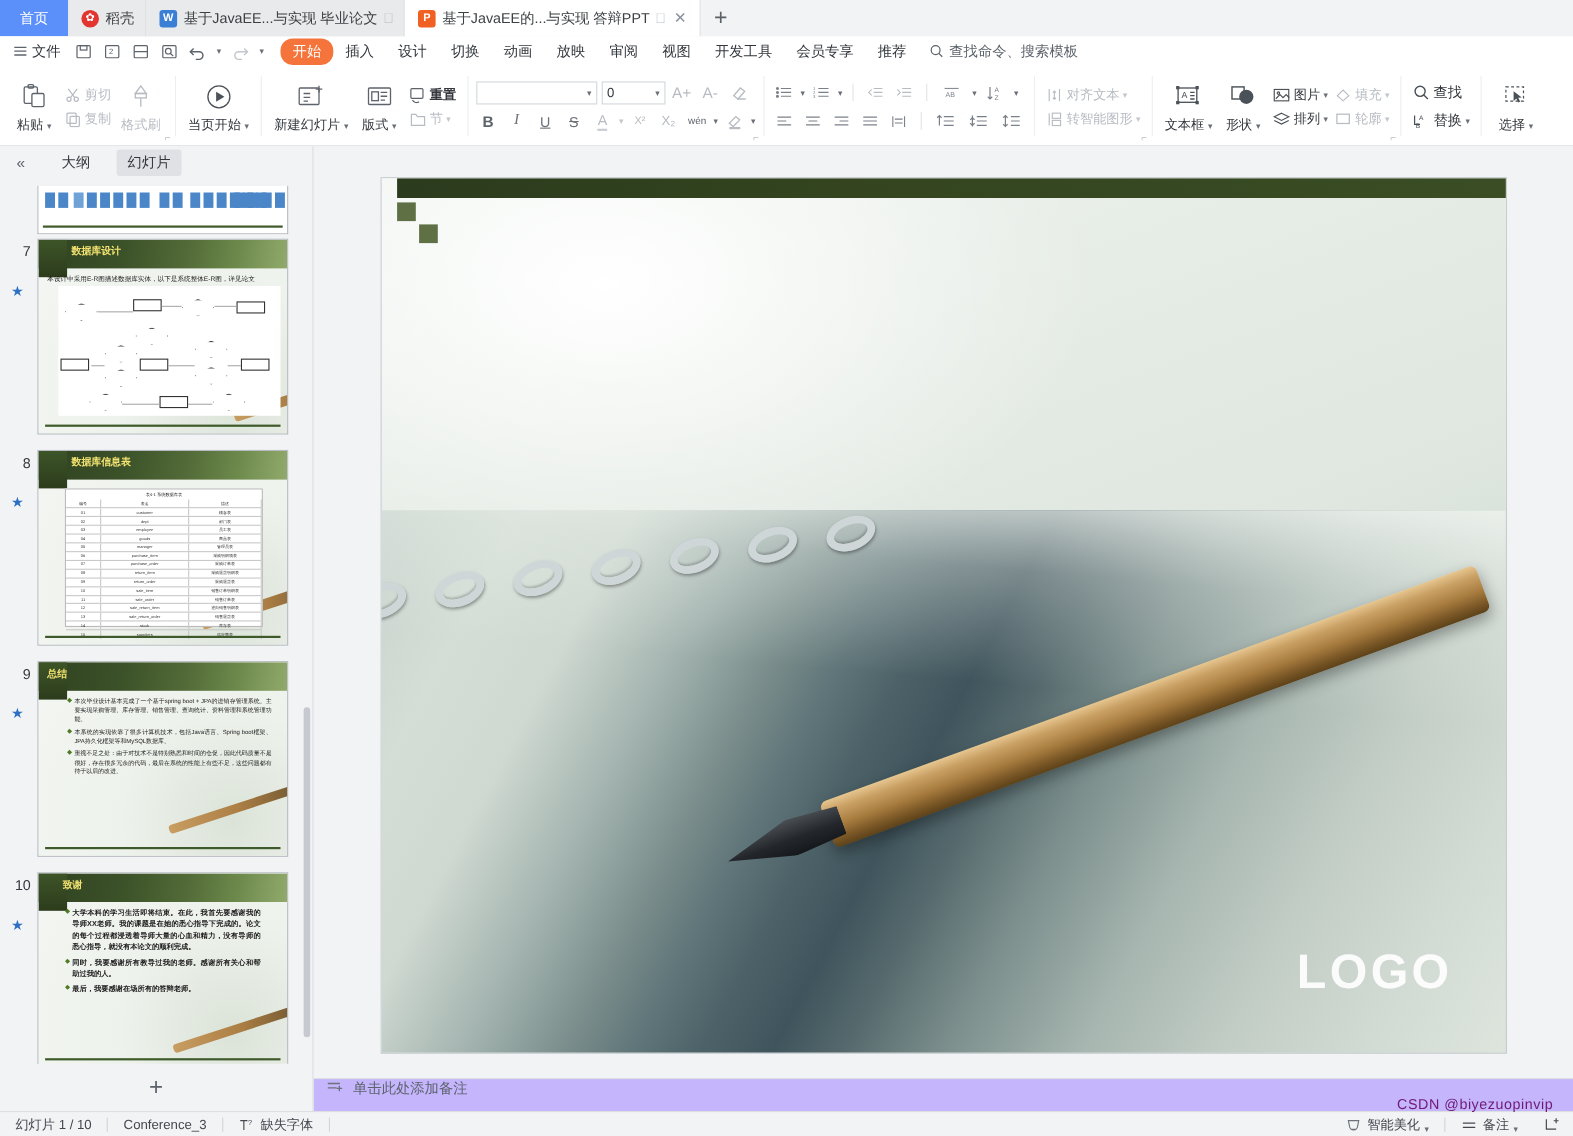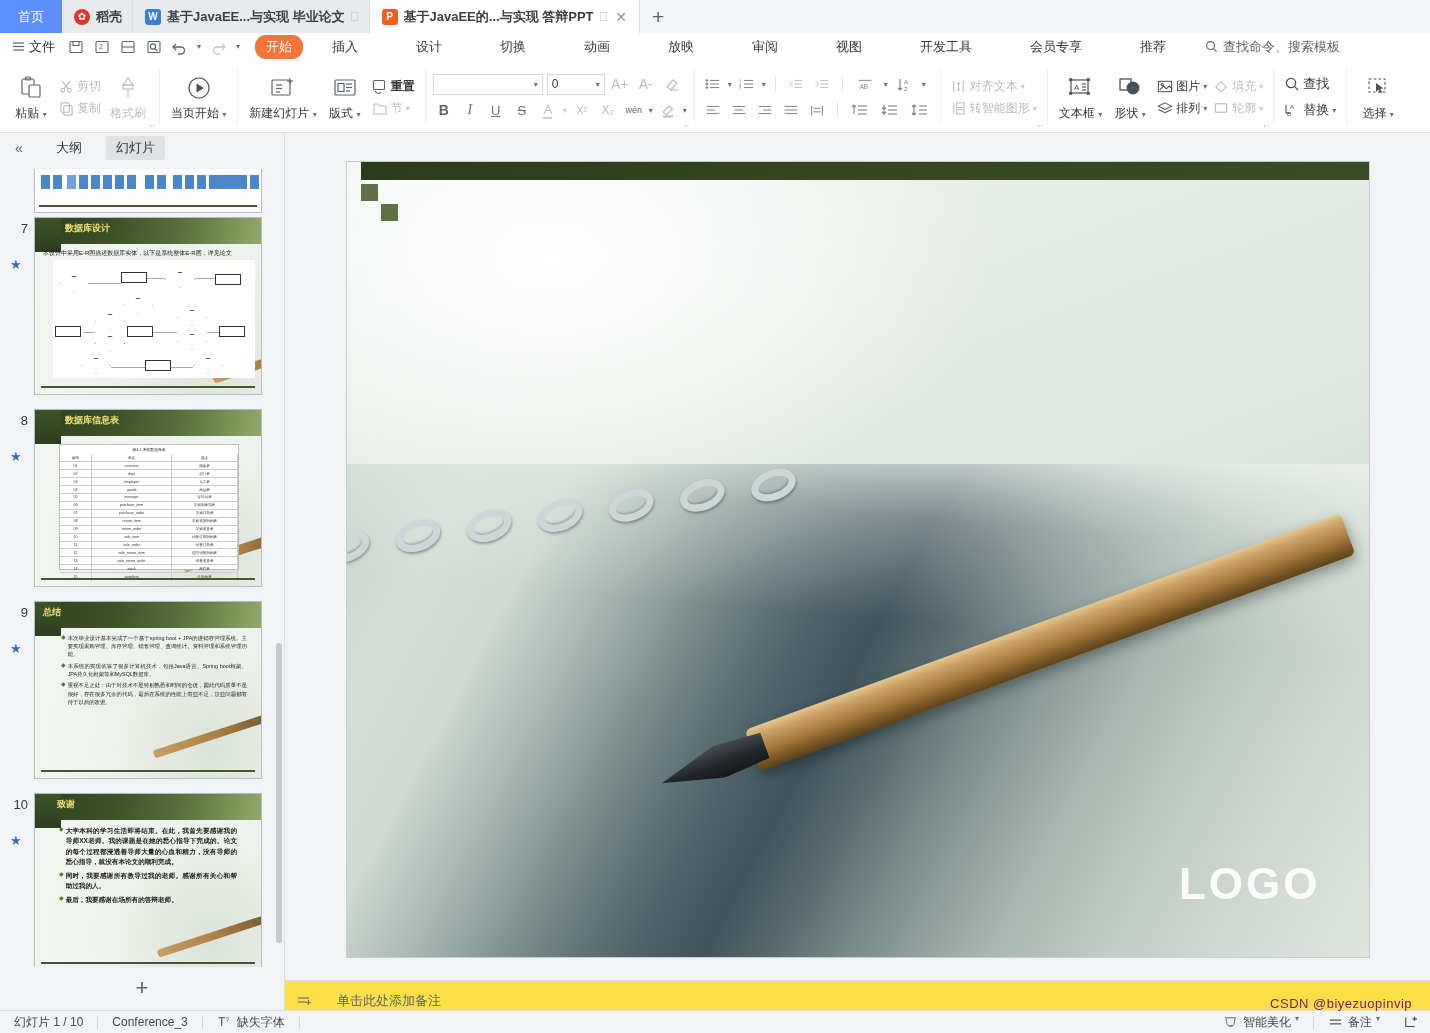--- a/index.html
+++ b/index.html
@@ -17,38 +17,38 @@
   .home-tab {
     width:62px; height:33px; background:#5b8ff9; color:#fff;
     display:flex; align-items:center; justify-content:center; font-size:13px;
   }
   .doctab {
     height:33px; display:flex; align-items:center; gap:6px;
     padding:0 10px 0 12px; background:#e8eaec; position:relative; font-size:13px;
     border-right:1px solid #dcdee0; color:#3c4043;
   }
   .doctab.active { background:#fff; }
-  .doctab .tlabel { white-space:nowrap; overflow:hidden;font-weight:bold; }
+  .doctab .tlabel { white-space:nowrap; overflow:hidden; }
   .tabicon { width:16px; height:16px; border-radius:3px; display:flex; align-items:center;
              justify-content:center; font-size:10px; color:#fff; font-weight:bold; flex:0 0 16px;}
   .tabicon.red { background:#e3342f; border-radius:50%; }
   .tabicon.blue { background:#3a7fd5; }
   .tabicon.orange { background:#f06022; }
   .mini { color:#b6bcc4; font-size:13px; }
   .tabclose { color:#8d939c; font-size:14px; padding:0 2px; }
   .plustab { width:36px; height:33px; display:flex; align-items:center; justify-content:center;
              font-size:21px; color:#5c6168; font-weight:300; }
 
   
   .menubar { height:28px; background:#fff; display:flex; align-items:center; flex:0 0 28px;
              padding-left:6px; gap:0px; border-bottom:1px solid #fff;}
   .mfile { display:flex; align-items:center; gap:3px; font-size:13px; padding:0 8px 0 4px; color:#33373d;}
   .qicon { width:26px; height:22px; display:flex; align-items:center; justify-content:center;
            color:#5d636b; }
-  .mtab { padding:2px 29px; font-size:13px; color:#33373d; white-space:nowrap; }
+  .mtab { padding:2px 11px; font-size:13px; color:#33373d; white-space:nowrap; }
   .mtab.sel { background:#f4743b; color:#fff; border-radius:11px; padding:3px 11px; }
   .msearch { display:flex; align-items:center; gap:4px; color:#5d636b; font-size:13px; margin-left:8px;}
 
   
   .ribbon { height:72px; background:#fff; display:flex; align-items:stretch; flex:0 0 72px;
             border-bottom:1px solid #dfe1e4; }
   .rgroup { display:flex; align-items:center; padding:0 7px; position:relative; height:72px; }
   .rsep { width:1px; background:#eceef0; margin:8px 0; }
   .rbig { display:flex; flex-direction:column; align-items:center; justify-content:center;
           min-width:48px; padding:0 4px; gap:2px; }
@@ -178,27 +178,27 @@
      background:linear-gradient(90deg,#2b3b1d 0%, #33441f 40%, #3a4d24 100%); }
   .sl-sq1 { position:absolute; left:14px; top:22px; width:17px; height:17px; background:#5f7045; }
   .sl-sq2 { position:absolute; left:34px; top:42px; width:17px; height:17px; background:#5f7045; }
   .sl-title { position:absolute; left:0; right:0; top:255px; text-align:center;
      font-size:56px; font-weight:bold; color:#1b4a48; line-height:1.22;
      letter-spacing:0px; text-shadow:0 1px 0 rgba(255,255,255,.35); padding:0 40px;}
   .sl-logo { position:absolute; right:48px; bottom:48px; font-size:44px; font-weight:bold;
      color:#fff; letter-spacing:3px; opacity:.92; }
 
   
-  .notes { height:30px; background:#fde047; display:flex; align-items:flex-end; gap:24px;
+  .notes { height:30px; background:#c4b5fd; display:flex; align-items:flex-start; gap:8px;
            padding-left:12px; flex:0 0 30px; color:#5d636b; font-size:13px; border-top:1px solid #dcdee1;}
 
   
   .statusbar { height:23px; background:#f2f3f5; border-top:1px solid #dcdee1; display:flex;
                align-items:center; flex:0 0 23px; font-size:12px; color:#44484e; }
-  .sb-item { padding:0 14px; display:flex; align-items:flex-start; gap:4px; white-space:nowrap; }
+  .sb-item { padding:0 14px; display:flex; align-items:flex-end; gap:4px; white-space:nowrap; }
   .sb-sep { width:1px; height:13px; background:#d2d5d9; }
   .sb-spacer { flex:1 1 auto; }
   .watermark { position:absolute; right:18px; bottom:22px; font-size:13px; color:#701a75;
                letter-spacing:.5px; pointer-events:none; }
 </style>
 </head>
 <body>
 
 <div class="app">
 

